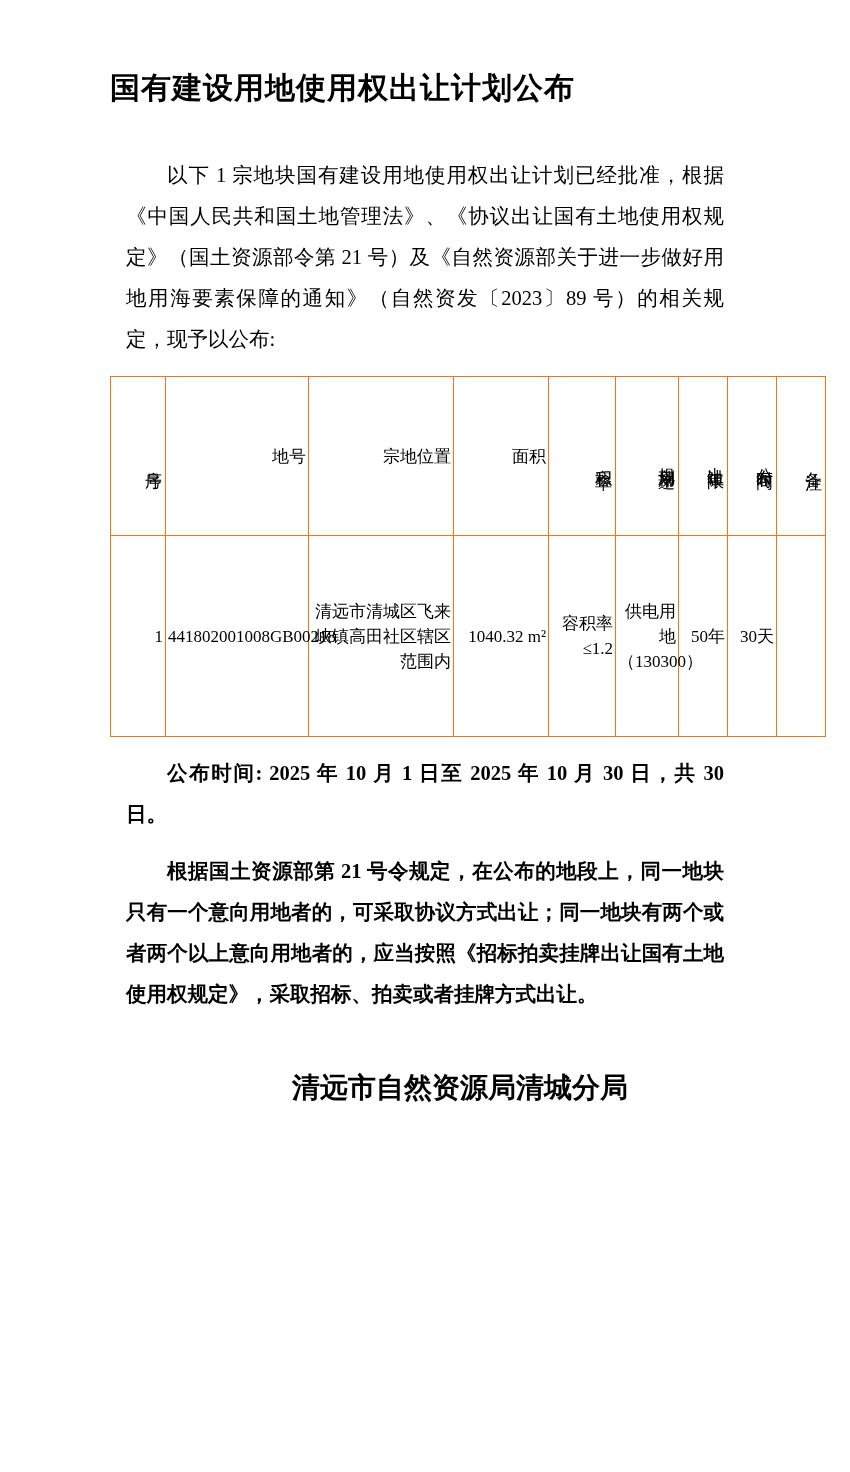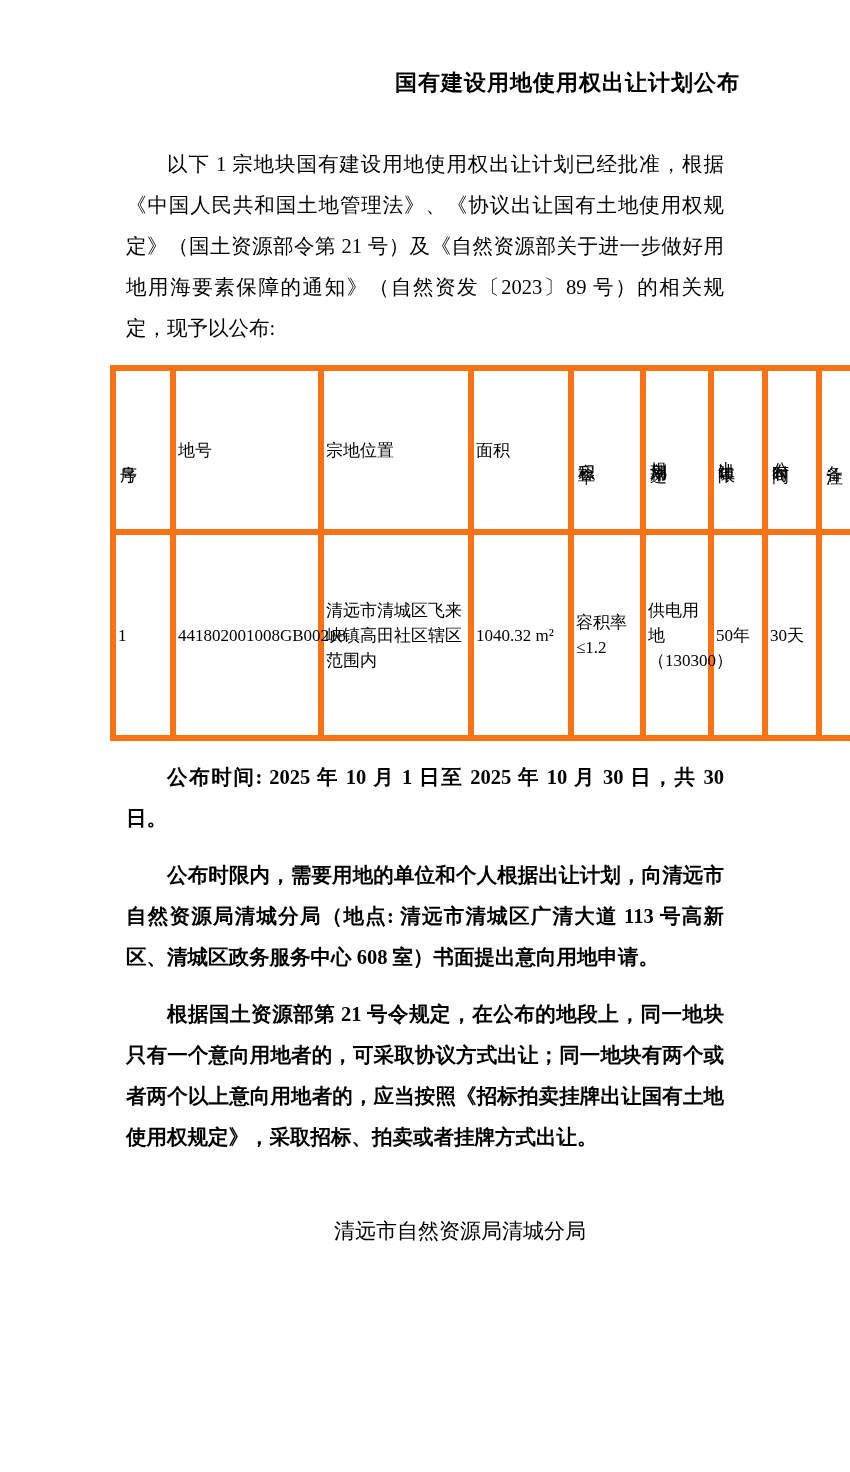--- a/index.html
+++ b/index.html
@@ -15,22 +15,22 @@
     position: relative;
   }
   .page {
     width: 850px;
     height: 1472px;
     box-sizing: border-box;
     padding: 0 110px;
     position: relative;
   }
   .doc-title {
-    text-align: right;
-    font-size: 22px;
+    text-align: left;
+    font-size: 30px;
     font-weight: bold;
     letter-spacing: 1px;
     margin-top: 68px;
     margin-bottom: 16px;
     font-family: "Liberation Serif", "DejaVu Serif", serif;
   }
   .body-block {
     margin-top: 46px;
     font-size: 20.5px;
     line-height: 41px;
@@ -54,22 +54,22 @@
     font-size: 20.5px;
     line-height: 41px;
   }
   table.land-table {
     border-collapse: collapse;
     width: 629px;
     margin: 6px 0 4px 0;
     table-layout: fixed;
   }
   table.land-table td, table.land-table th {
-    border: 6px solid #f97316;
-    text-align: left;
+    border: 1px solid #f97316;
+    text-align: right;
     vertical-align: middle;
     font-size: 17px;
     line-height: 25px;
     font-weight: normal;
     padding: 4px 2px;
     font-family: "Liberation Serif", "DejaVu Serif", serif;
   }
   table.land-table thead td {
     height: 150px;
   }
@@ -87,22 +87,23 @@
     display: inline-block;
     line-height: 25px;
   }
   .after-table {
     margin-top: 8px;
     font-weight: bold;
   }
   .signature {
     margin-top: 54px;
     text-align: center;
-    font-size: 21px;
+    font-size: 28px;
     line-height: 38px;
+    font-weight: bold;
   }
   .sig-line {
     display: block;
     padding-left: 70px;
   }
   .c-serial { width: 50px; }
   .c-num { width: 138px; }
   .c-loc { width: 140px; }
   .c-area { width: 90px; }
   .c-ratio { width: 62px; }
@@ -145,21 +146,20 @@
           <td class="c-use">供电用地（130300）</td>
           <td class="c-years">50年</td>
           <td class="c-time">30天</td>
           <td class="c-note"></td>
         </tr>
       </tbody>
     </table>
 
     <div class="after-table">
       <p class="para">公布时间: 2025 年 10 月 1 日至 2025 年 10 月 30 日，共 30 日。</p>
-      <p class="para">公布时限内，需要用地的单位和个人根据出让计划，向清远市自然资源局清城分局（地点: 清远市清城区广清大道 113 号高新区、清城区政务服务中心 608 室）书面提出意向用地申请。</p>
       <p class="para">根据国土资源部第 21 号令规定，在公布的地段上，同一地块只有一个意向用地者的，可采取协议方式出让；同一地块有两个或者两个以上意向用地者的，应当按照《招标拍卖挂牌出让国有土地使用权规定》，采取招标、拍卖或者挂牌方式出让。</p>
     </div>
 
     <div class="signature">
       <span class="sig-line">清远市自然资源局清城分局</span>
     </div>
   </div>
 
 </div>
 

